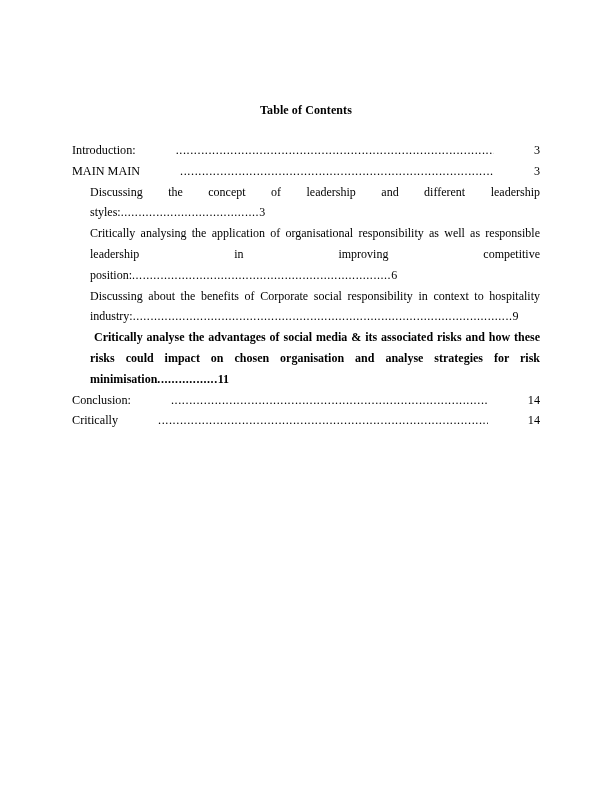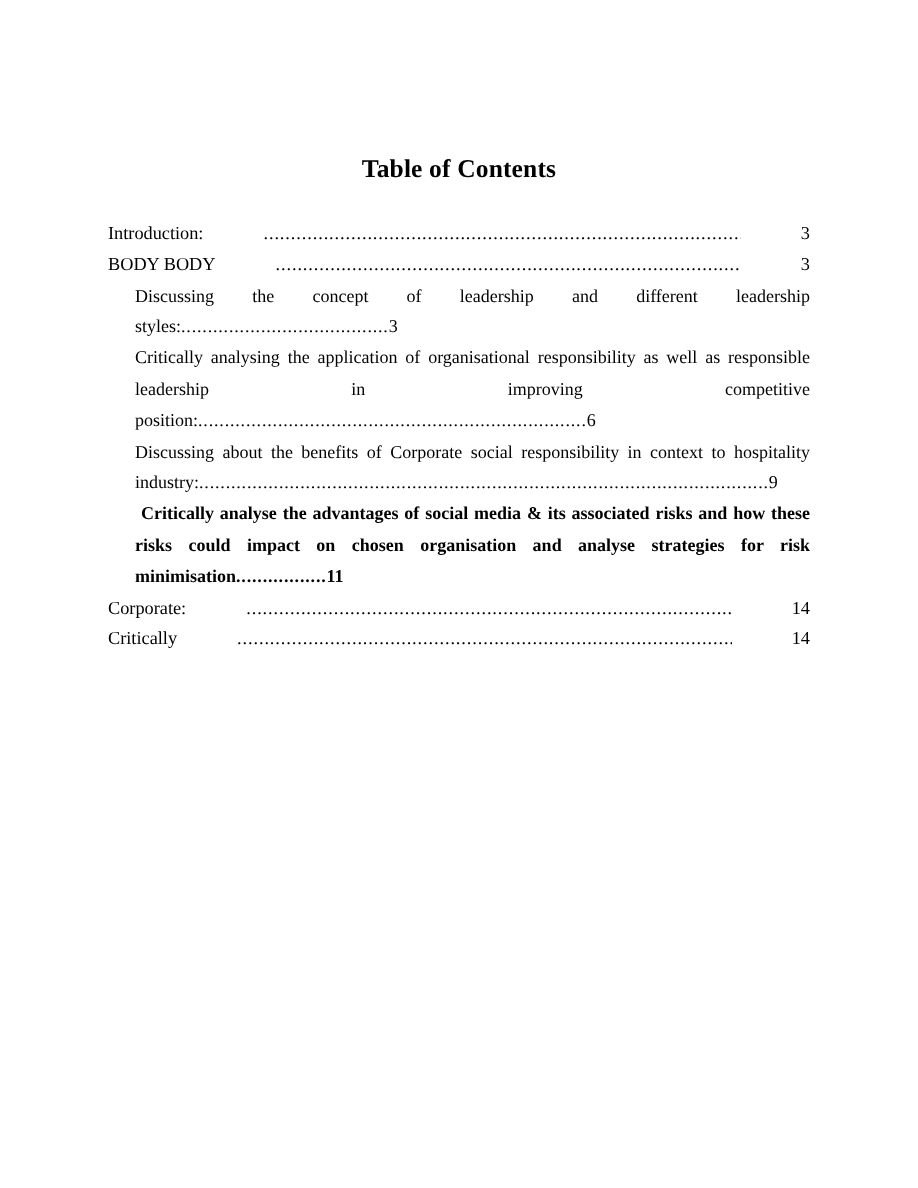--- a/index.html
+++ b/index.html
@@ -17,21 +17,21 @@
   .page {
     position: relative;
     width: 612px;
     height: 792px;
     box-sizing: border-box;
     padding: 0 72px;
   }
   .doc-title {
     text-align: center;
     font-weight: bold;
-    font-size: 17px;
+    font-size: 12px;
     margin-top: 103px;
     margin-bottom: 0;
     letter-spacing: 0.1px;
   }
   .toc {
     margin-top: 22px;
   }
   .toc-entry {
     display: block;
     font-size: 12.2px;
@@ -89,21 +89,21 @@
 
   <div class="toc">
 
     <div class="toc-entry lvl0">
       <span class="label">Introduction:</span>
         <span class="leader dots">..................................................................................................................................</span>
         <span class="page-num">3</span>
     </div>
 
     <div class="toc-entry lvl0">
-      <span class="label">BODY BODY</span>
+      <span class="label">MAIN MAIN</span>
         <span class="leader dots">...................................................................................................................................</span>
         <span class="page-num">3</span>
     </div>
 
     <div class="toc-entry lvl1">
       <span>Discussing the concept of leadership and different leadership styles:</span><span class="tail"><span class="dots">.......................................</span><span>3</span></span>
     </div>
 
     <div class="toc-entry lvl1">
       <span>Critically analysing the application of organisational responsibility as well as responsible leadership in improving competitive position:</span><span class="tail"><span class="dots">.........................................................................</span><span>6</span></span>
@@ -111,21 +111,21 @@
 
     <div class="toc-entry lvl1">
       <span>Discussing about the benefits of Corporate social responsibility in context to hospitality industry:</span><span class="tail"><span class="dots">...........................................................................................................</span><span>9</span></span>
     </div>
 
     <div class="toc-entry lvl1 indent-extra">
       <span>Critically analyse the advantages of social media &amp; its associated risks and how these risks could impact on chosen organisation and analyse strategies for risk minimisation</span><span class="tail"><span class="dots">.................</span><span>11</span></span>
     </div>
 
     <div class="toc-entry lvl0">
-      <span class="label">Corporate:</span>
+      <span class="label">Conclusion:</span>
         <span class="leader dots">...............................................................................................................................</span>
         <span class="page-num">14</span>
     </div>
 
     <div class="toc-entry lvl0">
       <span class="label">Critically</span>
         <span class="leader dots">.................................................................................................................................</span>
         <span class="page-num">14</span>
     </div>
 

